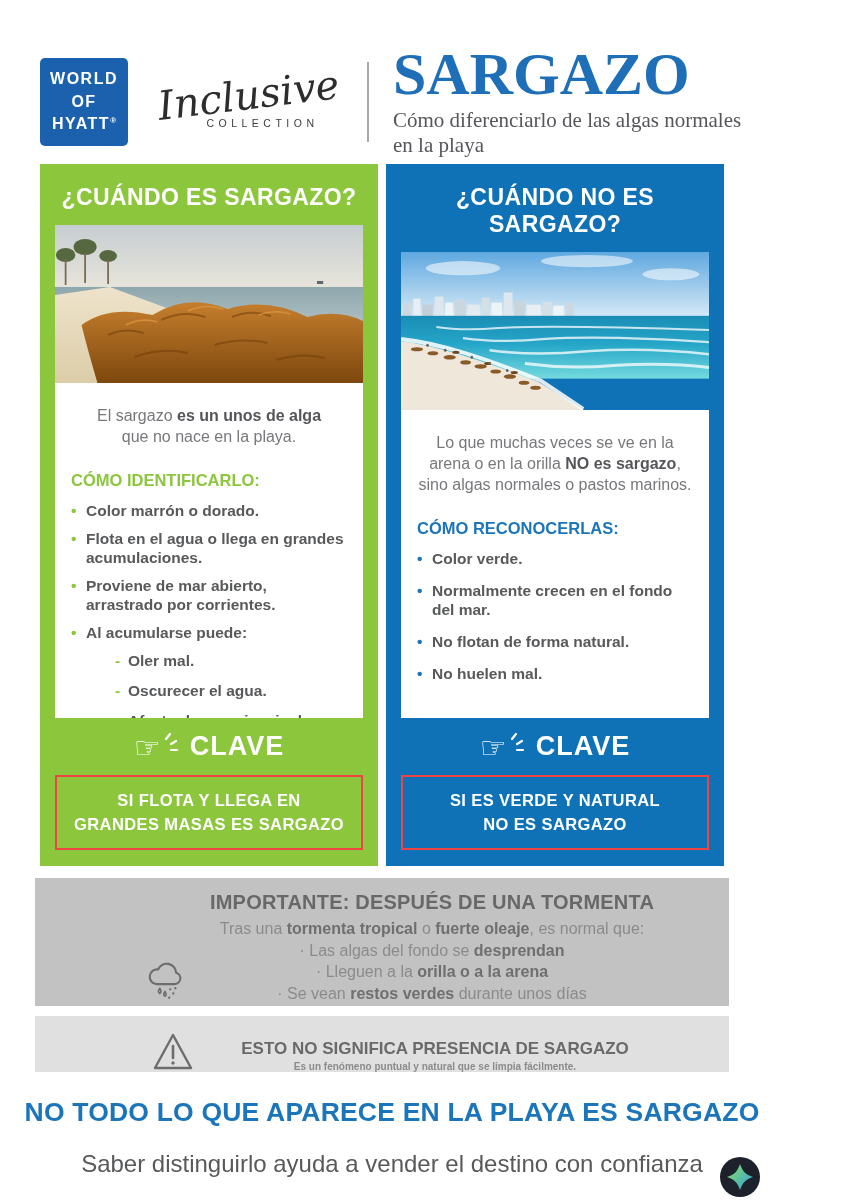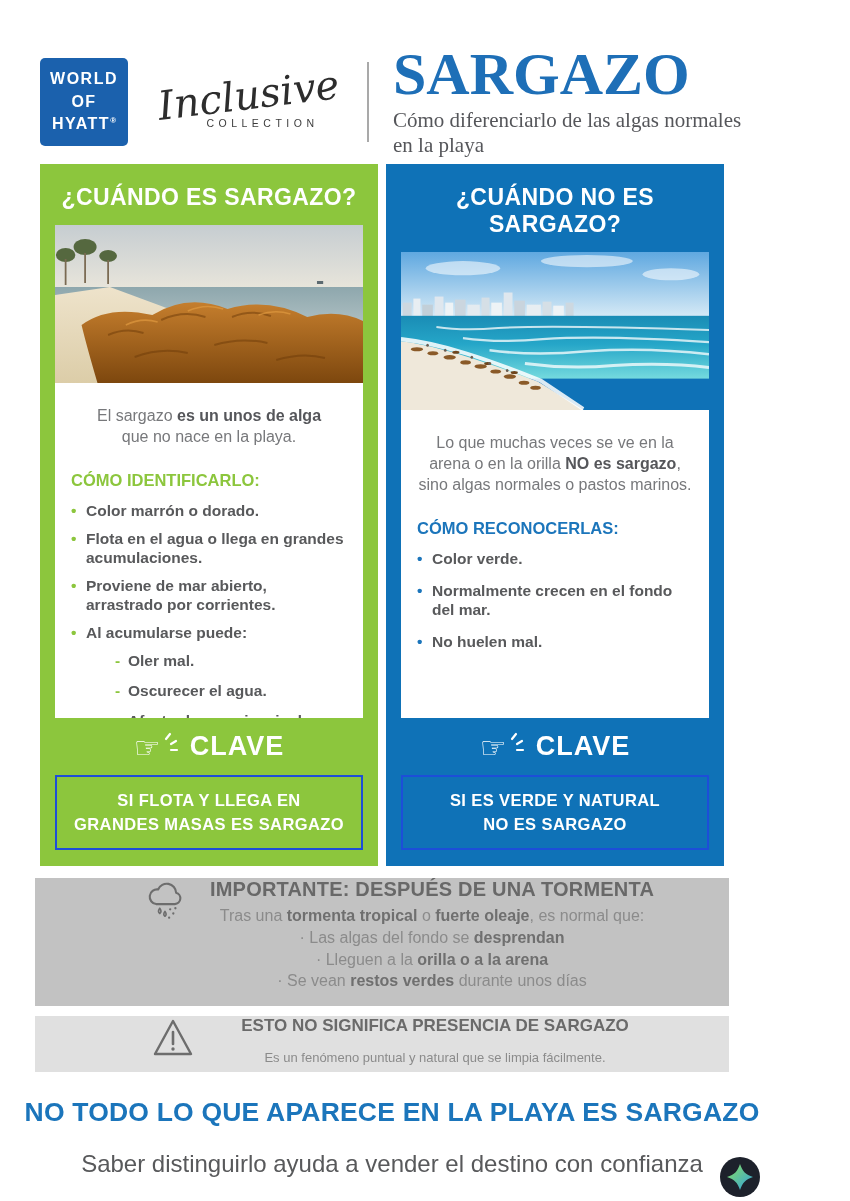--- a/index.html
+++ b/index.html
@@ -39,35 +39,35 @@
   .bullets li { position:relative; padding-left:15px; margin-bottom:9px; line-height:1.22; }
   .bullets li::before { content:"•"; position:absolute; left:0; top:0; }
   .green .bullets li::before { color:#8cc63d; }
   .blue-panel .bullets li { margin-bottom:13px; }
   .blue-panel .bullets li::before { color:#1b75bb; }
   ul.subbullets { list-style:none; margin-top:3px; padding-left:44px; color:#58595b; font-weight:bold; font-size:15.5px; }
   .subbullets li { position:relative; padding-left:13px; margin-bottom:12px; }
   .subbullets li::before { content:"-"; position:absolute; left:0; color:#8cc63d; }
   .clave-row { display:flex; align-items:center; justify-content:center; gap:10px; color:#fff;
     font-weight:bold; font-size:27px; letter-spacing:1px; margin:13px 0 12px; }
-  .key-box { border:2px solid #1d4ed8; color:#fff; font-weight:bold; text-align:center;
+  .key-box { border:2px solid #ef4444; color:#fff; font-weight:bold; text-align:center;
     padding:11px 6px; font-size:16.5px; line-height:1.5; white-space:pre-line; letter-spacing:0.4px; }
 
   
-  .band { display:flex; align-items:flex-start; margin:0 35px;padding-left:9px; }
+  .band { display:flex; align-items:flex-end; margin:0 35px;padding-left:9px; }
   .band1 { background:#c2c2c2; height:128px; margin-top:12px; }
   .band1 .band-icon { margin-left:98px; flex:0 0 auto; }
   .band-text { flex:1; text-align:center; padding-right:55px; }
   .band1 h3 { color:#686868; font-size:20px; letter-spacing:0.2px; margin-bottom:5px; }
   .band1 p { color:#8b8b8b; font-size:16px; line-height:1.3; margin:1px 0; }
   .band1 p b { color:#6f6f6f; }
   .band2 { background:#e0e0e0; height:56px; margin-top:10px; }
   .band2 .band-icon { margin-left:106px; flex:0 0 auto; }
   .band2 h3 { color:#6a6a6a; font-size:17px; }
-  .band2 p { color:#8b8b8b; font-size:13px; margin-top:14px; }
+  .band2 p { color:#8b8b8b; font-size:10px; margin-top:2px;font-weight:bold; }
 
   
   .footer { text-align:center; margin-top:25px;padding-left:20px; }
   .footer h2 { color:#1b75bb; font-size:26.5px; letter-spacing:0.2px; }
   .footer p { color:#58595b; font-size:24px; margin-top:22px; }
 
   .watermark { position:absolute; right:4px; bottom:4px; width:40px; height:40px; }
 </style>
 </head>
 <body>
@@ -230,20 +230,21 @@
         </g>
       </svg>
       <div class="card">
         <p class="intro"><span>Lo que muchas veces se ve en la
 arena o en la orilla </span><b>NO es sargazo</b><span>,
 sino algas normales o pastos marinos.</span></p>
         <h3 class="label">CÓMO RECONOCERLAS:</h3>
         <ul class="bullets">
           <li>Color verde.</li>
           <li>Normalmente crecen en el fondo del mar.</li>
+          <li>No flotan de forma natural.</li>
           <li>No huelen mal.</li>
         </ul>
 
       </div>
       <div class="clave-row">
         <svg width="46" height="32" viewBox="0 0 46 32">
           <text x="0" y="27" font-size="30" fill="#ffffff" font-family="DejaVu Sans">☞</text>
           <g stroke="#ffffff" stroke-width="2.2" stroke-linecap="round">
             <line x1="32" y1="8" x2="36" y2="3"></line>
             <line x1="37" y1="13" x2="42" y2="10"></line>

